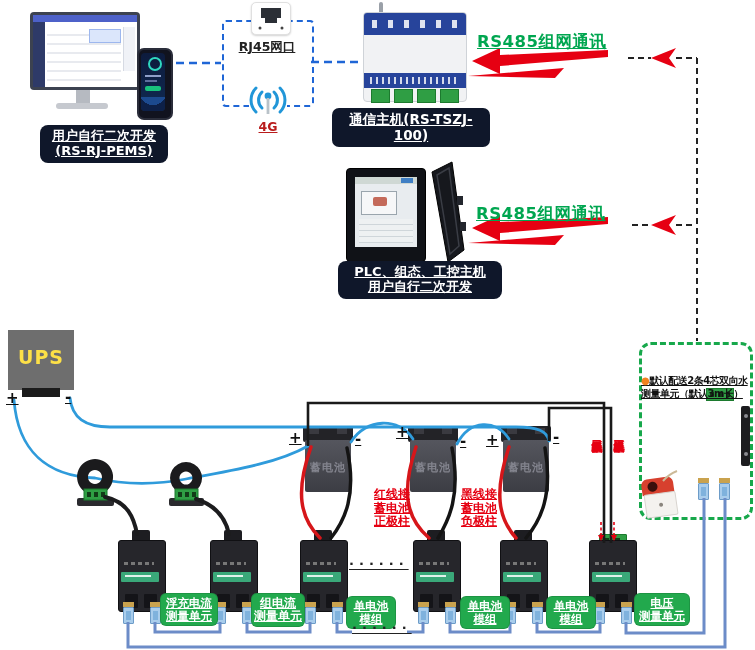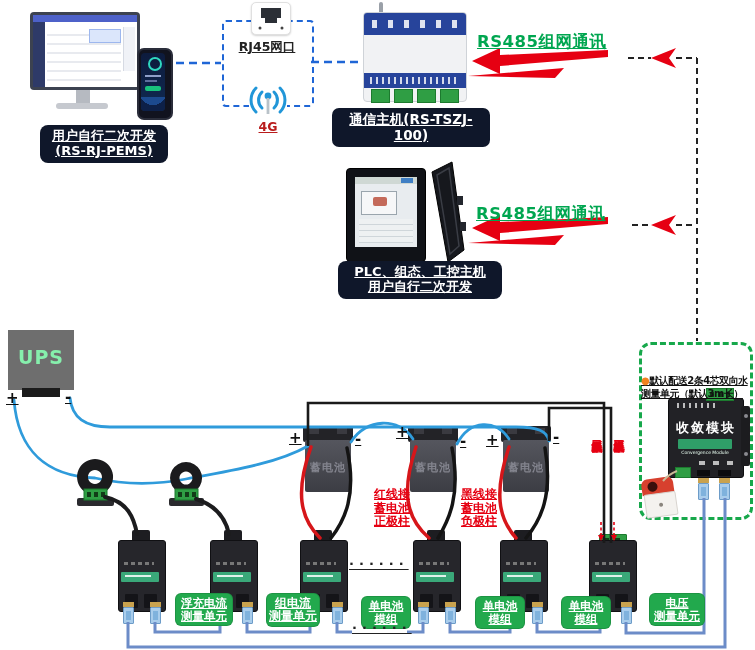--- a/index.html
+++ b/index.html
@@ -5,21 +5,21 @@
   html,body{margin:0;padding:0;background:#fff;}
   #canvas{position:relative;width:755px;height:650px;background:#fff;overflow:hidden;
           font-family:"DejaVu Sans","Liberation Sans",sans-serif;}
   .abs{position:absolute;}
   .dev{position:absolute;z-index:2;}
   .lbl{position:absolute;z-index:4;text-decoration:underline;}
   #wires{position:absolute;left:0;top:0;z-index:3;pointer-events:none;}
   .orange-tag{background:#0f172a;color:#fff;font-weight:bold;text-align:center;
               border-radius:8px;line-height:1.15;padding:4px 2px;}
   .green-tag{background:#22a94d;color:#fff;font-weight:bold;text-align:center;
-             border-radius:6px;line-height:1.1;padding:3px 2px;border:1px solid rgba(0,0,0,.12);margin-left:15px;}
+             border-radius:6px;line-height:1.1;padding:3px 2px;border:1px solid rgba(0,0,0,.12);}
   .rs485{color:#00a650;font-weight:bold;font-size:16.5px;letter-spacing:.5px;}
   .dashed-box{border:2px dashed #1f66d6;border-radius:4px;}
   .gbox{border:3px dashed #17a84b;border-radius:12px;background:#fff;}
   .vtext{writing-mode:vertical-rl;text-orientation:upright;color:#e60012;
          font-weight:bold;font-size:11px;letter-spacing:0;line-height:12px;}
   .plus{font-weight:bold;font-size:15px;color:#111;}
   .dots{font-weight:bold;font-size:13px;letter-spacing:5px;color:#222;}
   
   .module{position:absolute;width:46px;height:82px;z-index:2;}
   .module .body{position:absolute;left:0;top:12px;width:46px;height:70px;background:#26262b;
@@ -137,21 +137,21 @@
     <polygon points="13,17 25,10 35,88 26,96" fill="none" stroke="#3a3d45" stroke-width="1.5"></polygon>
     <rect x="33" y="38" width="6" height="9" fill="#23262d"></rect>
     <rect x="36" y="64" width="6" height="9" fill="#23262d"></rect>
   </svg>
   <div class="lbl orange-tag" style="left:338px;top:261px;width:160px;font-size:13px;">
     <div>PLC、组态、工控主机</div>
     <div>用户自行二次开发</div>
   </div>
 
   <div class="dev" style="left:8px;top:330px;width:66px;height:60px;background:#6e6e6e;">
-    <div class="abs" style="left:0;top:16px;width:66px;text-align:center;color:#86efac;font-weight:bold;font-size:19px;letter-spacing:1px;">UPS</div>
+    <div class="abs" style="left:0;top:16px;width:66px;text-align:center;color:#fde047;font-weight:bold;font-size:19px;letter-spacing:1px;">UPS</div>
   </div>
   <div class="dev" style="left:22px;top:388px;width:38px;height:9px;background:#1b1b1b;"></div>
   <div class="lbl plus" style="left:6px;top:389px;">+</div>
   <div class="lbl plus" style="left:65px;top:388px;">-</div>
 
   <div class="battery" style="left:303px;top:426px;">
     <div class="cap"></div>
     <div class="b1"></div>
     <div class="b2"></div>
     <div class="bod"></div>
@@ -358,31 +358,20 @@
       <div>测量单元</div>
   </div>
 
   <div class="lbl dots" style="left:349px;top:556px;">······</div>
   <div class="lbl dots" style="left:352px;top:620px;">······</div>
 
   <div class="dev gbox" style="left:639px;top:342px;width:108px;height:172px;"></div>
   <div class="lbl" style="left:641px;top:375px;width:112px;color:#111;font-weight:bold;font-size:10px;line-height:12.5px;letter-spacing:-0.5px;">
     <div><span style="color:#f28220;">●</span><span>默认配送2条4芯双向水</span></div>
     <div>测量单元（默认3m长）</div>
-  </div>
-  <div class="dev" style="left:668px;top:398px;width:74px;height:78px;background:#222226;border-radius:3px;border:1px solid #0d0d0f;">
-    <div class="abs" style="left:8px;top:4px;width:40px;height:5px;background:repeating-linear-gradient(90deg,rgba(255,255,255,.7) 0 2px,transparent 2px 6px);"></div>
-    <div class="abs" style="left:0;top:20px;width:74px;text-align:center;color:#fff;font-weight:bold;font-size:13px;letter-spacing:2px;">收敛模块</div>
-    <div class="abs" style="left:9px;top:40px;width:54px;height:10px;background:#2f9e68;border-radius:1px;text-align:center;">
-      <span style="color:#eafff2;font-size:4.5px;line-height:10px;">Convergence Module</span>
-    </div>
-    <div class="abs" style="left:30px;top:62px;width:34px;height:4px;background:repeating-linear-gradient(90deg,rgba(255,255,255,.7) 0 6px,transparent 6px 14px);"></div>
-    <div class="abs" style="left:6px;top:68px;width:14px;height:9px;background:#2f9e44;border:1px solid #1c7a2e;"></div>
-    <div class="abs" style="left:28px;top:71px;width:13px;height:6px;background:#0c0c0e;"></div>
-    <div class="abs" style="left:49px;top:71px;width:13px;height:6px;background:#0c0c0e;"></div>
   </div>
   <div class="dev" style="left:706px;top:388px;width:26px;height:11px;background:#2f9e44;border:1px solid #1c7a2e;">
     <div class="abs" style="left:3px;top:3px;width:4px;height:5px;background:#123c18;"></div>
     <div class="abs" style="left:11px;top:3px;width:4px;height:5px;background:#123c18;"></div>
     <div class="abs" style="left:19px;top:3px;width:4px;height:5px;background:#123c18;"></div>
   </div>
   <div class="dev" style="left:741px;top:406px;width:9px;height:60px;background:#1c1c1f;border-radius:2px;">
     <div class="abs" style="left:2.5px;top:8px;width:4px;height:4px;background:#8a8a90;border-radius:50%;"></div>
     <div class="abs" style="left:2.5px;top:46px;width:4px;height:4px;background:#8a8a90;border-radius:50%;"></div>
   </div>

